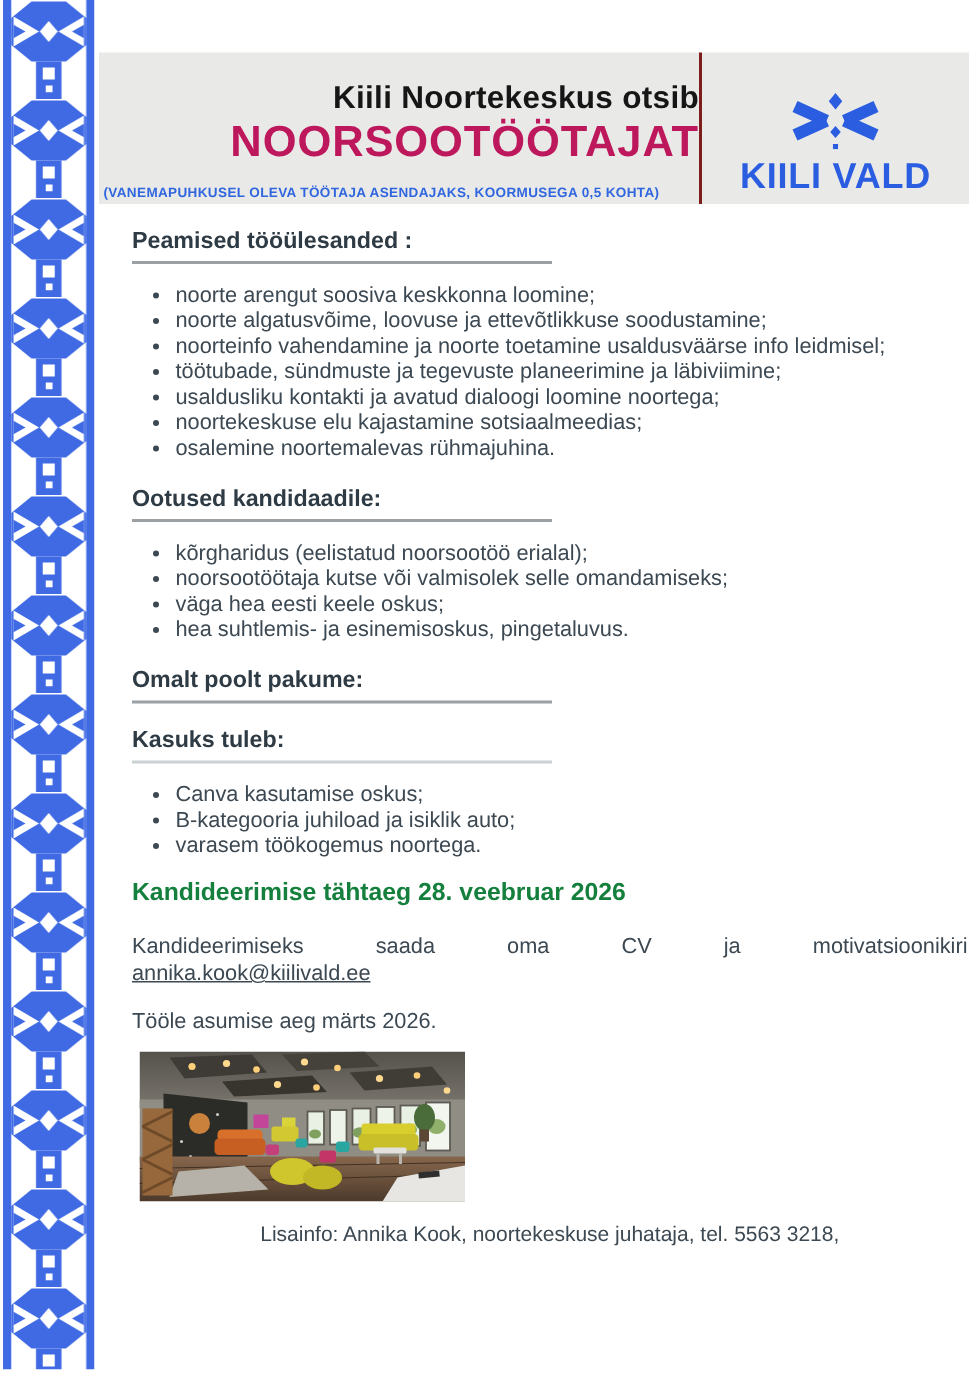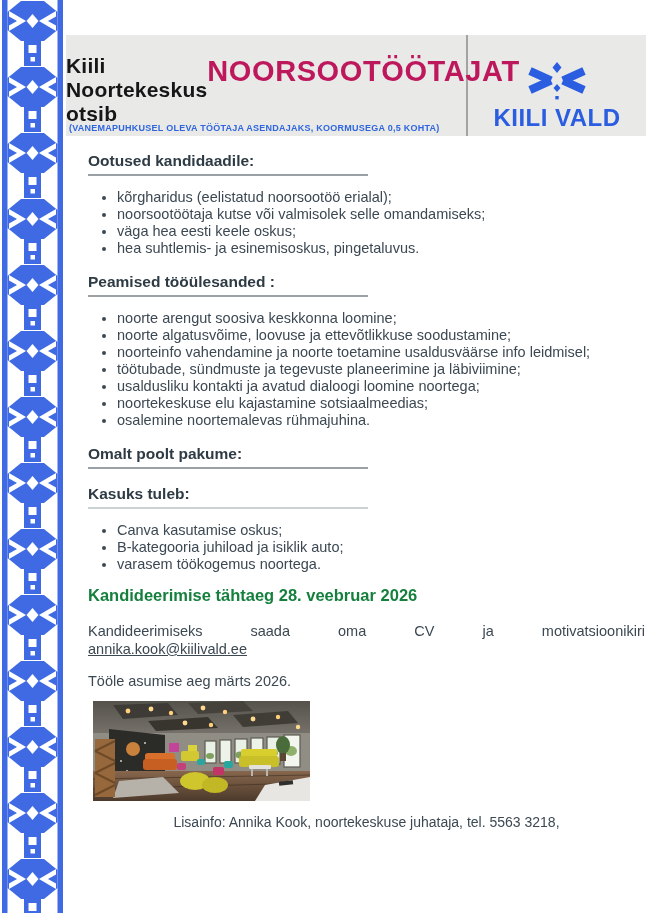--- a/index.html
+++ b/index.html
@@ -17,22 +17,22 @@
   
   .content { position:absolute; left:66px; top:0; width:580px; }
 
   
   .header {
     margin-top:35px; width:580px; height:101px;
     background:#e9e9e8; display:flex;
   }
   .header-left {
     width:402px; height:100%; position:relative;
-    border-right:2px solid #a3a3a3;
-    display:flex; flex-direction:row; align-items:flex-start;
+    border-right:2px solid #7f1d1d;
+    display:flex; flex-direction:column; align-items:flex-end;
     padding-top:19px;
   }
   .h-line1 { font-size:21px; font-weight:700; color:#161616; letter-spacing:0.2px; }
   .h-title { font-size:29px; font-weight:800; color:#be185d; letter-spacing:0.6px; margin-top:1px; }
   .h-sub {
     position:absolute; left:3px; bottom:3px;
     font-size:9px; font-weight:600; color:#2f66df; letter-spacing:0.25px; white-space:nowrap;
   }
   .header-right {
     flex:1; display:flex; flex-direction:column; align-items:center; justify-content:center;
@@ -120,41 +120,41 @@
 
           <path d="M59,9 L38,18.5" stroke="#2b5de0" stroke-width="8" fill="none"></path>
           <path d="M59,28 L38,18.5" stroke="#2b5de0" stroke-width="8" fill="none"></path>
 
           <polygon points="32,22 35.5,26 32,30 28.5,26" fill="#2b5de0"></polygon>
           <rect x="30.3" y="34" width="3.4" height="3.4" fill="#2b5de0"></rect>
         </svg>
         <div class="logo-text">KIILI VALD</div>
       </div>
     </header>
-
-    <section class="sec">
-      <h2>Ootused kandidaadile:</h2>
-      <ul>
-        <li>kõrgharidus (eelistatud noorsootöö erialal);</li>
-        <li>noorsootöötaja kutse või valmisolek selle omandamiseks;</li>
-        <li>väga hea eesti keele oskus;</li>
-        <li>hea suhtlemis- ja esinemisoskus, pingetaluvus.</li>
-      </ul>
-    </section>
 
     <section class="sec">
       <h2>Peamised tööülesanded :</h2>
       <ul>
         <li>noorte arengut soosiva keskkonna loomine;</li>
         <li>noorte algatusvõime, loovuse ja ettevõtlikkuse soodustamine;</li>
         <li>noorteinfo vahendamine ja noorte toetamine usaldusväärse info leidmisel;</li>
         <li>töötubade, sündmuste ja tegevuste planeerimine ja läbiviimine;</li>
         <li>usaldusliku kontakti ja avatud dialoogi loomine noortega;</li>
         <li>noortekeskuse elu kajastamine sotsiaalmeedias;</li>
         <li>osalemine noortemalevas rühmajuhina.</li>
+      </ul>
+    </section>
+
+    <section class="sec">
+      <h2>Ootused kandidaadile:</h2>
+      <ul>
+        <li>kõrgharidus (eelistatud noorsootöö erialal);</li>
+        <li>noorsootöötaja kutse või valmisolek selle omandamiseks;</li>
+        <li>väga hea eesti keele oskus;</li>
+        <li>hea suhtlemis- ja esinemisoskus, pingetaluvus.</li>
       </ul>
     </section>
 
     <section class="sec">
       <h2>Omalt poolt pakume:</h2>
     </section>
 
     <section class="sec light-rule">
       <h2>Kasuks tuleb:</h2>
       <ul>

